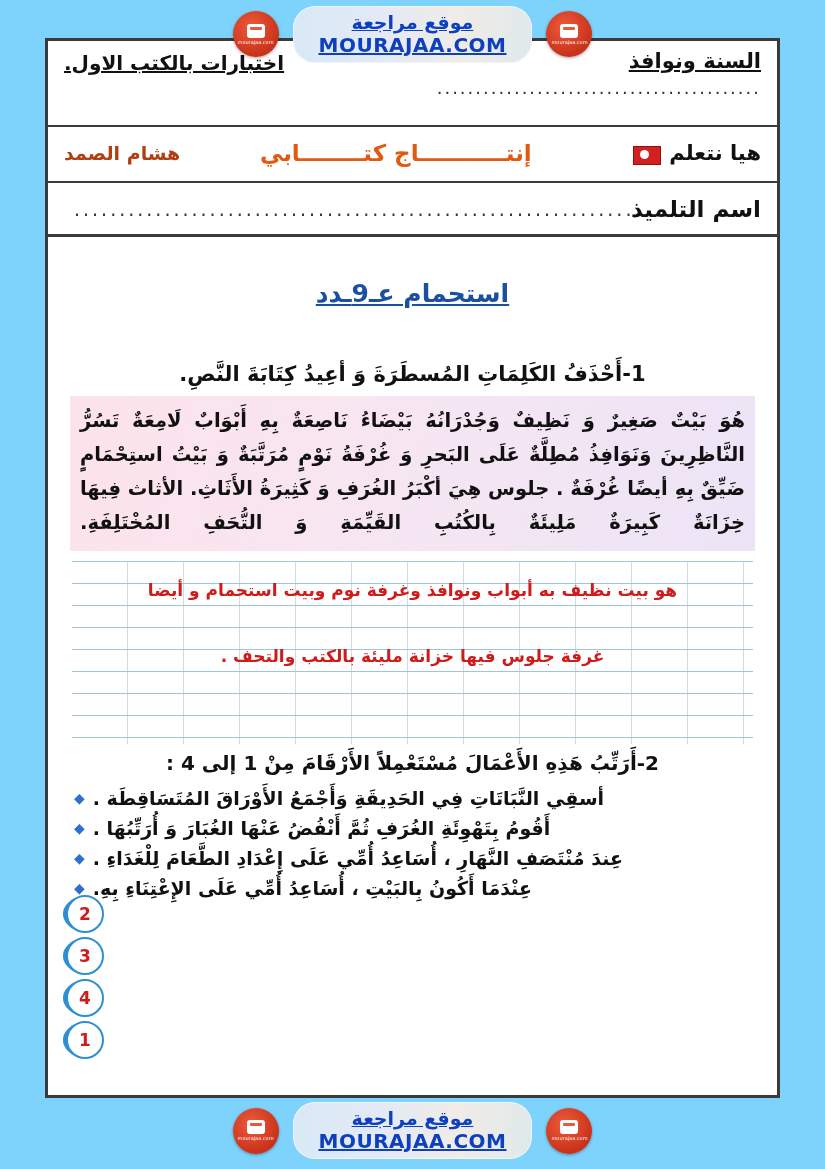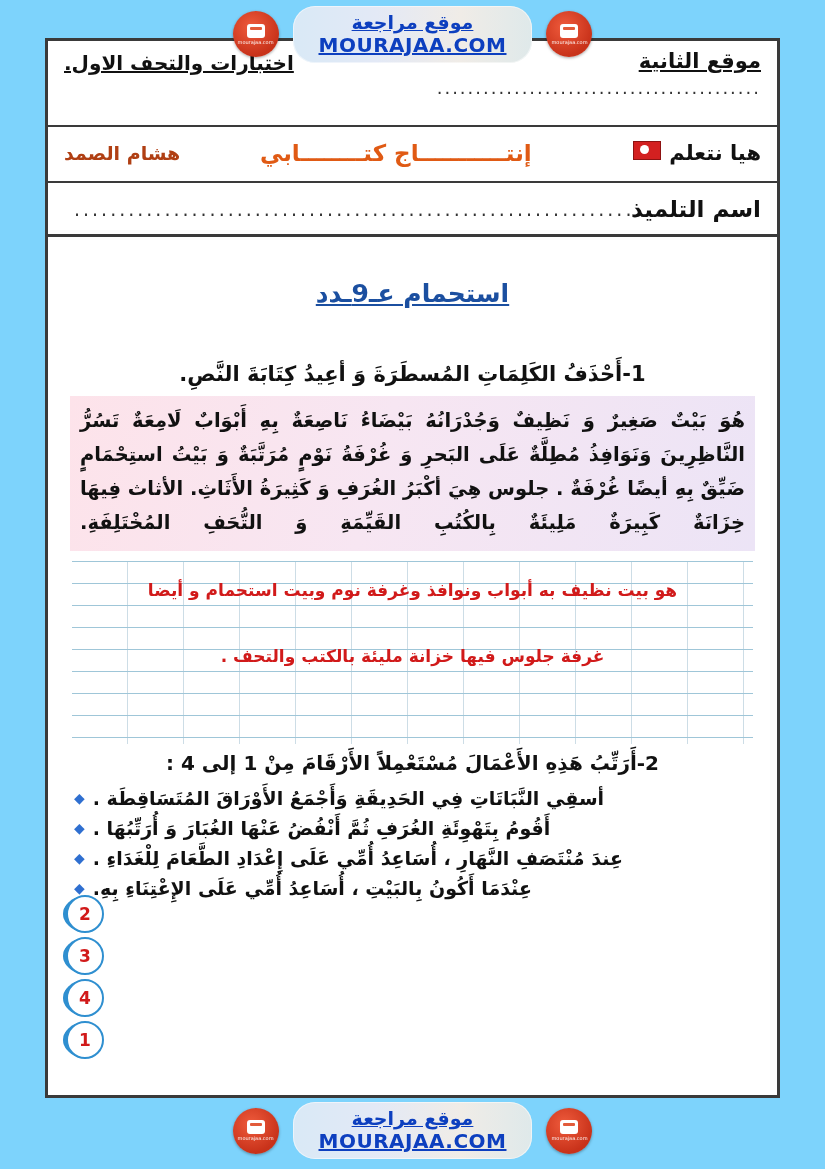--- a/index.html
+++ b/index.html
@@ -132,21 +132,21 @@
     padding: 4px 16px 6px 16px;
     border-bottom: 2px solid #3a3a3a;
     height: 56px;
     box-sizing: border-box;
   }
   .hdr-learn {
     font-size: 21px;
     font-weight: bold;
     color: #111;
     display: flex;
-    align-items: flex-start;
+    align-items: flex-end;
     gap: 8px;
     white-space: nowrap;
     padding-left: 22px;
   }
   .flag {
     display: inline-block;
     width: 26px; height: 17px;
     background: #d32020;
     position: relative;
     border: 1px solid #8d1212;
@@ -348,22 +348,22 @@
     </div>
     <div class="wm-badge">
       <div class="b-ico"></div>
       <div class="b-txt">mourajaa.com</div>
     </div>
   </div>
 
   <div class="sheet">
 
     <div class="hdr-row1">
-      <div class="hdr-year">موقع الثانية</div>
-      <div class="hdr-mid">اختبارات والتحف الاول.</div>
+      <div class="hdr-year">السنة ونوافذ</div>
+      <div class="hdr-mid">اختبارات بالكتب الاول.</div>
       <div class="hdr-dots">..........................................</div>
     </div>
 
     <div class="hdr-row2">
       <div class="hdr-learn">
         <span>هيا نتعلم</span>
         <span class="flag"></span>
       </div>
       <div class="hdr-prod">إنتـــــــــــاج كتــــــــابي</div>
       <div class="hdr-teacher">هشام الصمد</div>

